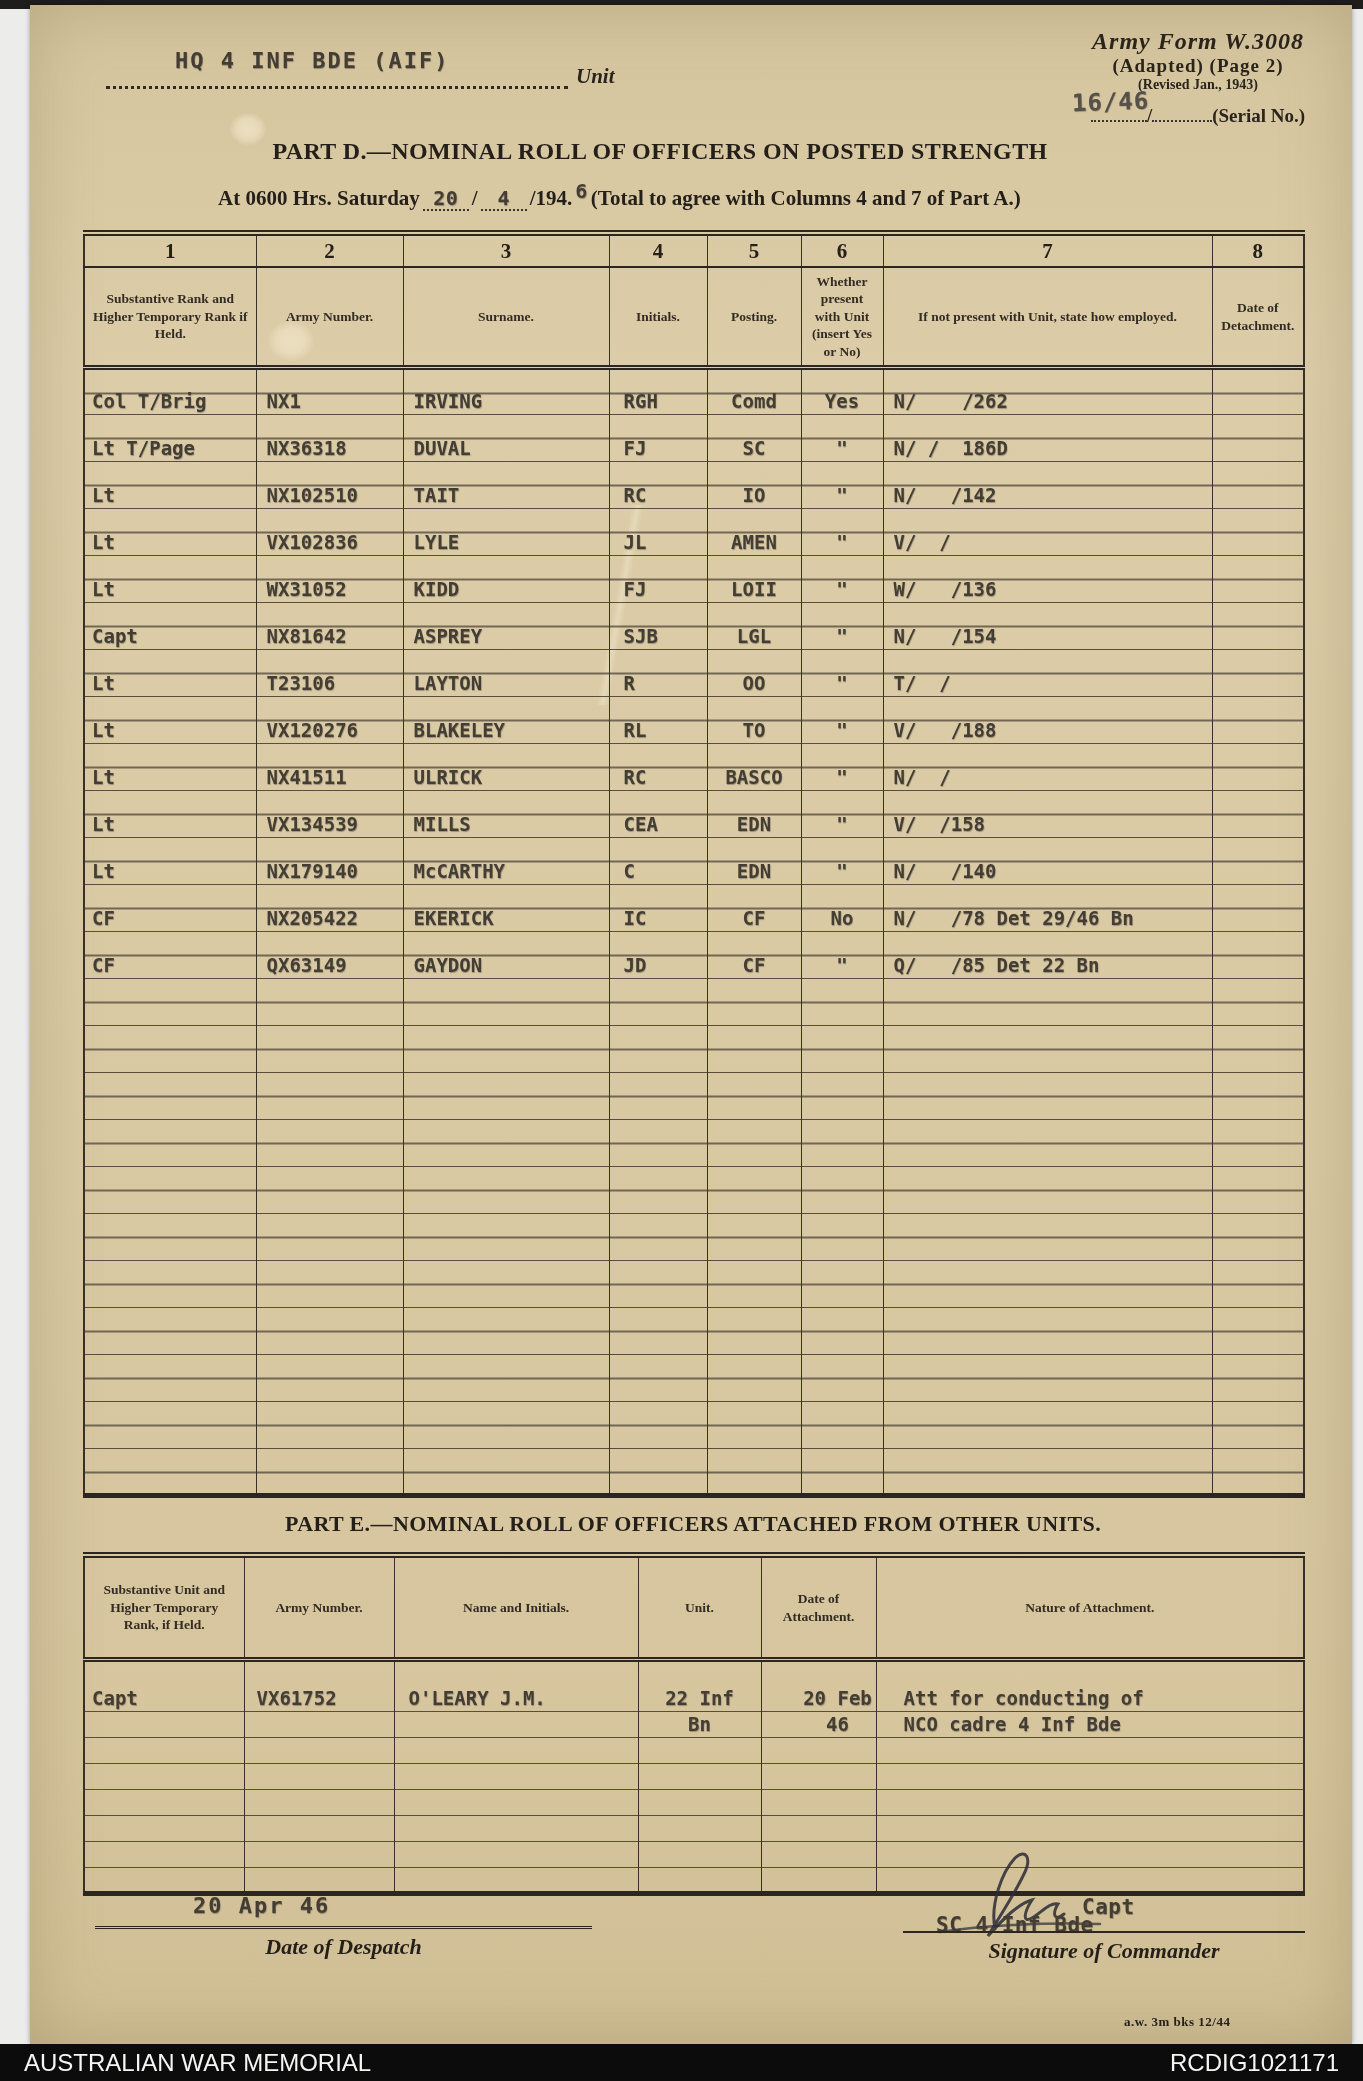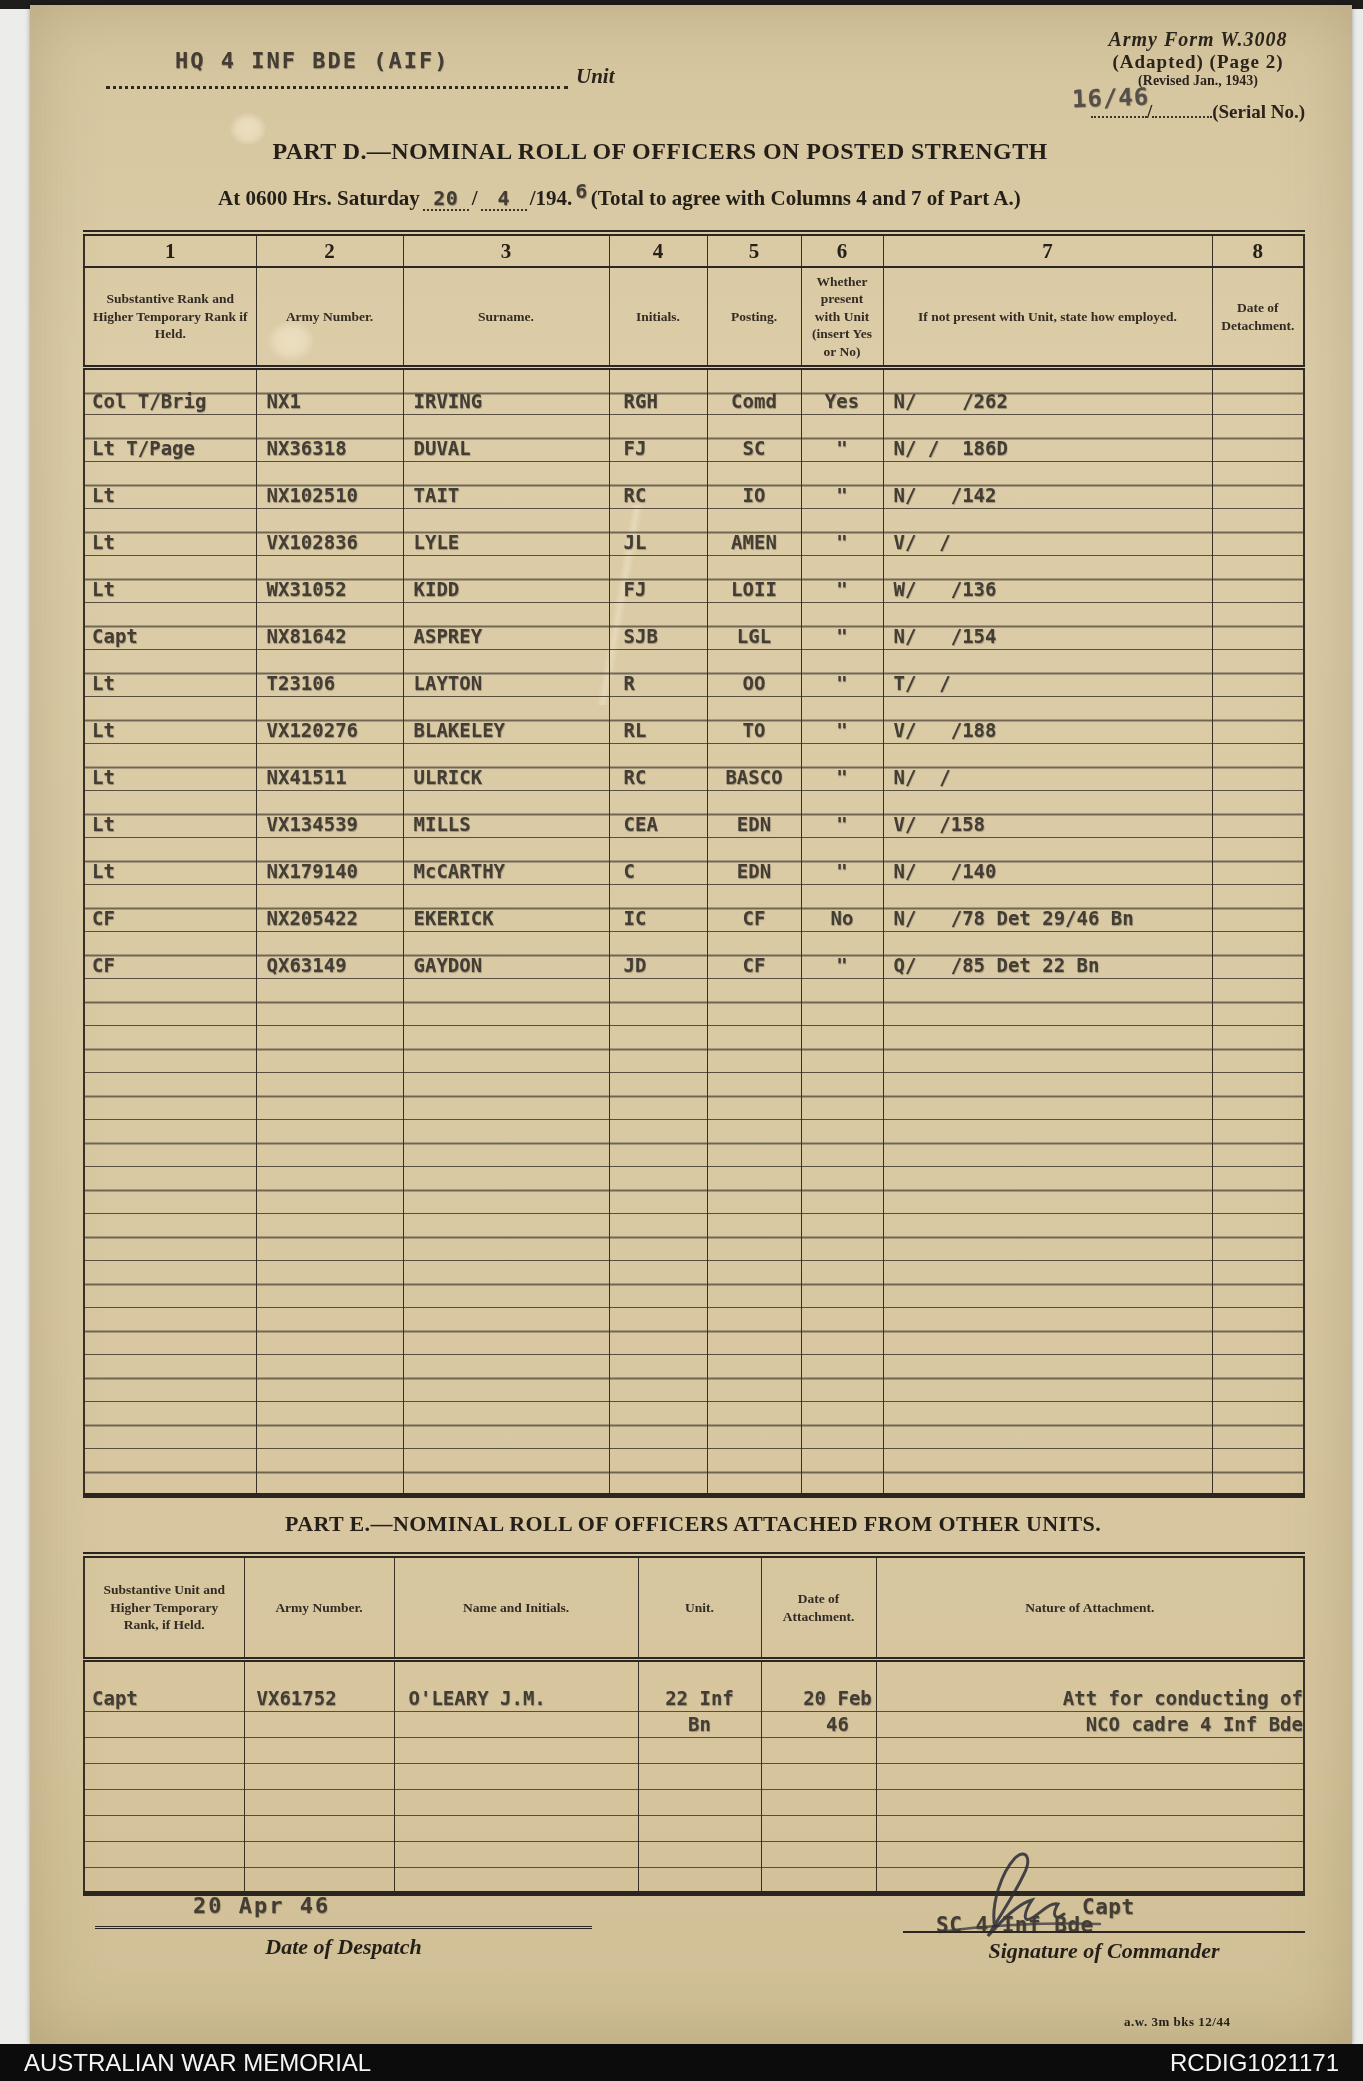--- a/index.html
+++ b/index.html
@@ -17,21 +17,21 @@
 
   
   .typed{font-family:"DejaVu Sans Mono",monospace;font-weight:bold;color:#433d34;
          letter-spacing:0.5px;text-shadow:0.6px 0.6px 0.8px rgba(66,60,52,0.45);}
 
   
   .unit-typed{position:absolute;left:175px;top:48px;font-size:22px;letter-spacing:2px;}
   .unit-rule{position:absolute;left:106px;top:58px;width:462px;height:28px;border-bottom:3px dotted #2f2a23;}
   .unit-label{position:absolute;left:576px;top:64px;font-style:italic;font-weight:bold;font-size:21px;color:#2a241d;}
   .form-ref{position:absolute;left:1068px;top:28px;width:260px;text-align:center;color:#2a241d;}
-  .fr1{font-style:italic;font-weight:bold;font-size:20px;letter-spacing:1px;}
+  .fr1{font-style:italic;font-weight:bold;font-size:24px;letter-spacing:1px;}
   .fr2{font-size:19px;font-weight:bold;letter-spacing:1px;text-align:center;}
   .fr3{font-size:14px;font-weight:bold;}
   .serial{position:relative;margin-top:12px;font-size:19px;white-space:nowrap;color:#2a241d;}
   .dots{display:inline-block;height:13px;border-bottom:2px dotted #3a332b;}
   .d1{width:56px;} .d2{width:60px;}
   .serial-slash{font-weight:bold;}
   .serial-typed{position:absolute;left:4px;top:-17px;font-size:24px;letter-spacing:1px;transform:rotate(-2deg);color:#55504a;}
   .serial-label{font-weight:bold;font-size:19px;}
   .partd-title{position:absolute;left:40px;top:138px;width:1240px;text-align:center;
                font-weight:bold;font-size:24px;letter-spacing:0.4px;color:#241f19;}
@@ -56,21 +56,21 @@
            color:#433d34;white-space:pre;padding:0 0 3px 0;
            text-shadow:0.6px 0.6px 0.8px rgba(66,60,52,0.4);}
   .pd tbody tr{height:47px;}
   .pd tbody td{background-image:linear-gradient(to bottom,rgba(0,0,0,0) 22.5px,rgba(56,49,40,0.65) 22.5px,rgba(56,49,40,0.65) 24px,rgba(0,0,0,0) 24px);}
   .pe tbody tr{height:26px;}
   .pe tbody tr.tall{height:52px;}
   .c-rank{padding-left:7px;} .c-num{padding-left:10px;} .c-sur{padding-left:10px;}
   .c-init{padding-left:14px;} .c-post{text-align:center;} .c-pres{text-align:center;}
   .c-emp{padding-left:10px;} .c-det{}
   .e-rank{padding-left:7px;} .e-num{padding-left:12px;} .e-name{padding-left:14px;}
-  .e-unit{text-align:center;} .e-date{text-align:center;padding-left:38px;} .e-nature{text-align:right;}
+  .e-unit{text-align:center;} .e-date{text-align:center;padding-left:38px;} .e-nature{text-align:left;padding-left:27px;}
 
   .parte-title{position:absolute;left:83px;top:1511px;width:1220px;text-align:center;
                font-weight:bold;font-size:22px;letter-spacing:0.4px;color:#241f19;}
 
   
   .despatch-date{position:absolute;left:193px;top:1893px;font-size:22px;letter-spacing:2px;}
   .despatch-line{position:absolute;left:95px;top:1898px;width:497px;height:28px;border-bottom:3px double #2c2620;}
   .despatch-label{position:absolute;left:95px;top:1934px;width:497px;text-align:center;
                   font-style:italic;font-weight:bold;font-size:22px;color:#241f19;}
   .sig-line{position:absolute;left:903px;top:1904px;width:402px;height:27px;border-bottom:2.5px solid #2c2620;}

